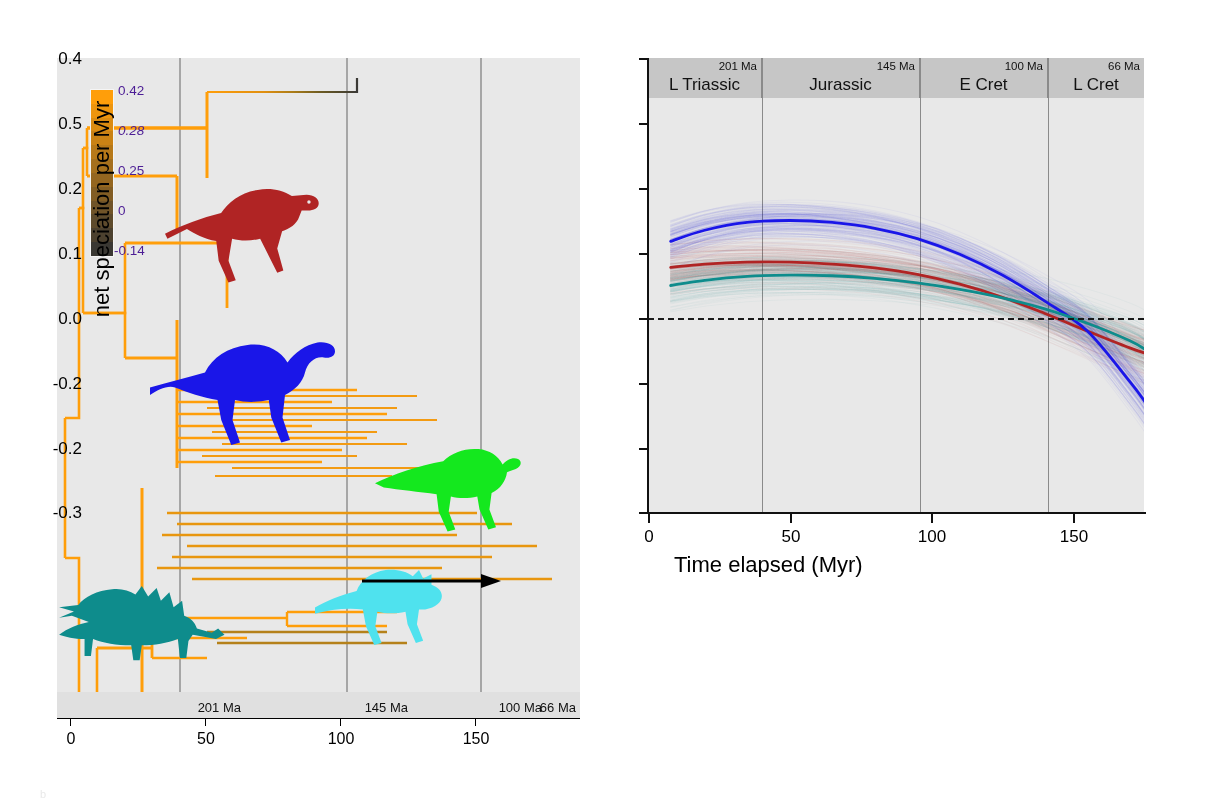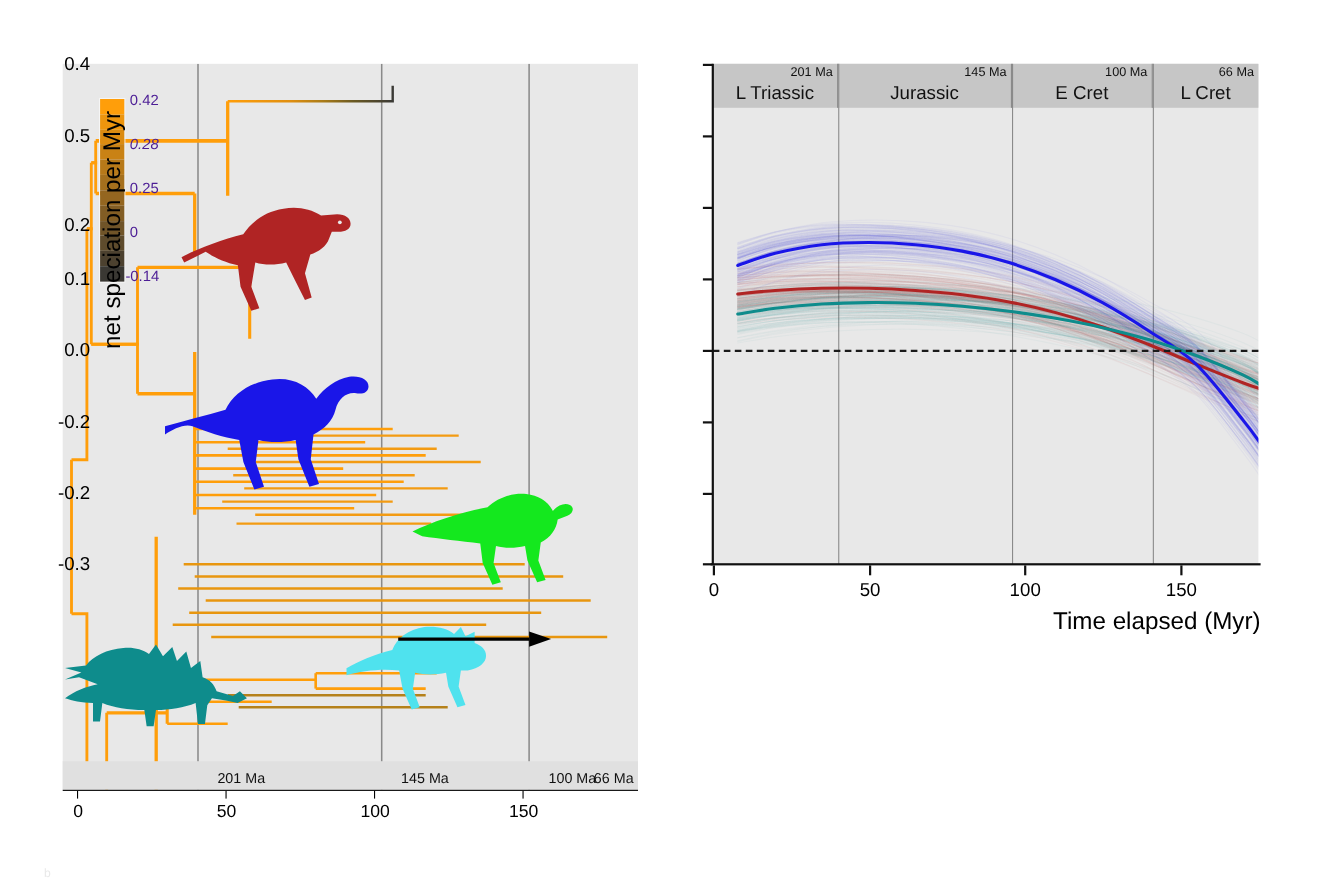--- a/index.html
+++ b/index.html
@@ -46,22 +46,22 @@
   #xaxis-main{position:absolute;left:646px;top:512px;width:500px;height:2px;background:#111;}
   .ytick-main{position:absolute;left:639px;width:9px;height:2px;background:#111;}
   .ytlbl-main{position:absolute;right:1126px;font-size:17px;text-align:right;
               transform:translateY(-50%);white-space:nowrap;}
   .xtick-main{position:absolute;top:514px;width:2px;height:9px;background:#111;}
   .xtlbl-main{position:absolute;top:527px;font-size:17px;transform:translateX(-50%);}
 
   #ylab-main{position:absolute;left:-83px;top:196px;width:370px;
              font-size:22px;text-align:center;
              transform:rotate(-90deg);transform-origin:center;}
-  #xlab-main{position:absolute;left:646px;top:552px;width:500px;
-             text-align:right;font-size:22px;}
+  #xlab-main{position:absolute;left:674px;top:552px;width:500px;
+             text-align:left;font-size:22px;}
 
   
   #tree-arrow{position:absolute;}
   #fig-caption-sliver{position:absolute;left:40px;top:788px;font-size:11px;color:#e9e9e9;}
 </style>
 </head>
 <body>
 
 <div id="tree-panel">
   <svg id="tree-svg" width="523" height="660" viewBox="0 0 523 660">
@@ -793,21 +793,21 @@
 <div class="ytick-main" style="top:123px;"></div>
 <div class="ytick-main" style="top:188px;"></div>
 <div class="ytick-main" style="top:253px;"></div>
 <div class="ytick-main" style="top:318px;"></div>
 <div class="ytick-main" style="top:383px;"></div>
 <div class="ytick-main" style="top:448px;"></div>
 <div class="ytick-main" style="top:512px;"></div>
 
 <div class="ytlbl-main" style="top:59px;">0.4</div>
 <div class="ytlbl-main" style="top:124px;">0.5</div>
-<div class="ytlbl-main" style="top:189px;margin-top:16px;">0.2</div>
+<div class="ytlbl-main" style="top:189px;">0.2</div>
 <div class="ytlbl-main" style="top:254px;">0.1</div>
 <div class="ytlbl-main" style="top:319px;">0.0</div>
 <div class="ytlbl-main" style="top:384px;">-0.2</div>
 <div class="ytlbl-main" style="top:449px;">-0.2</div>
 <div class="ytlbl-main" style="top:513px;">-0.3</div>
 
 <div class="xtick-main" style="left:648px;"></div>
 <div class="xtick-main" style="left:790px;"></div>
 <div class="xtick-main" style="left:931px;"></div>
 <div class="xtick-main" style="left:1073px;"></div>

